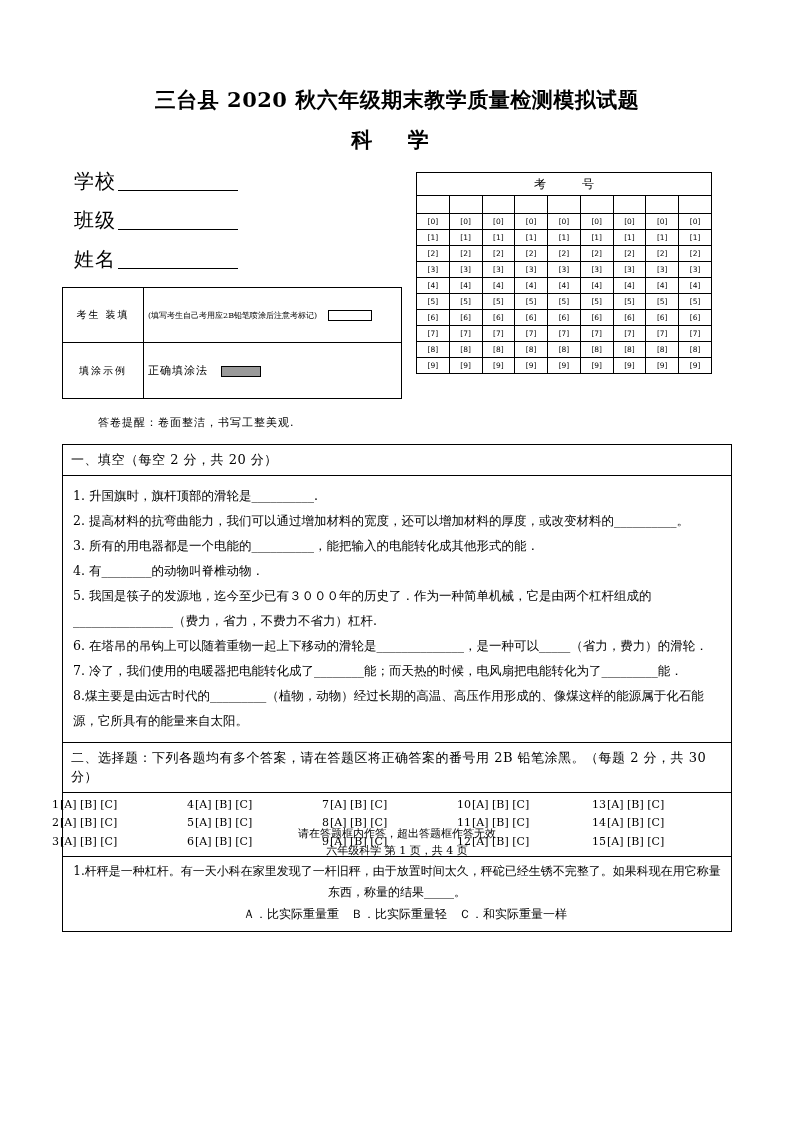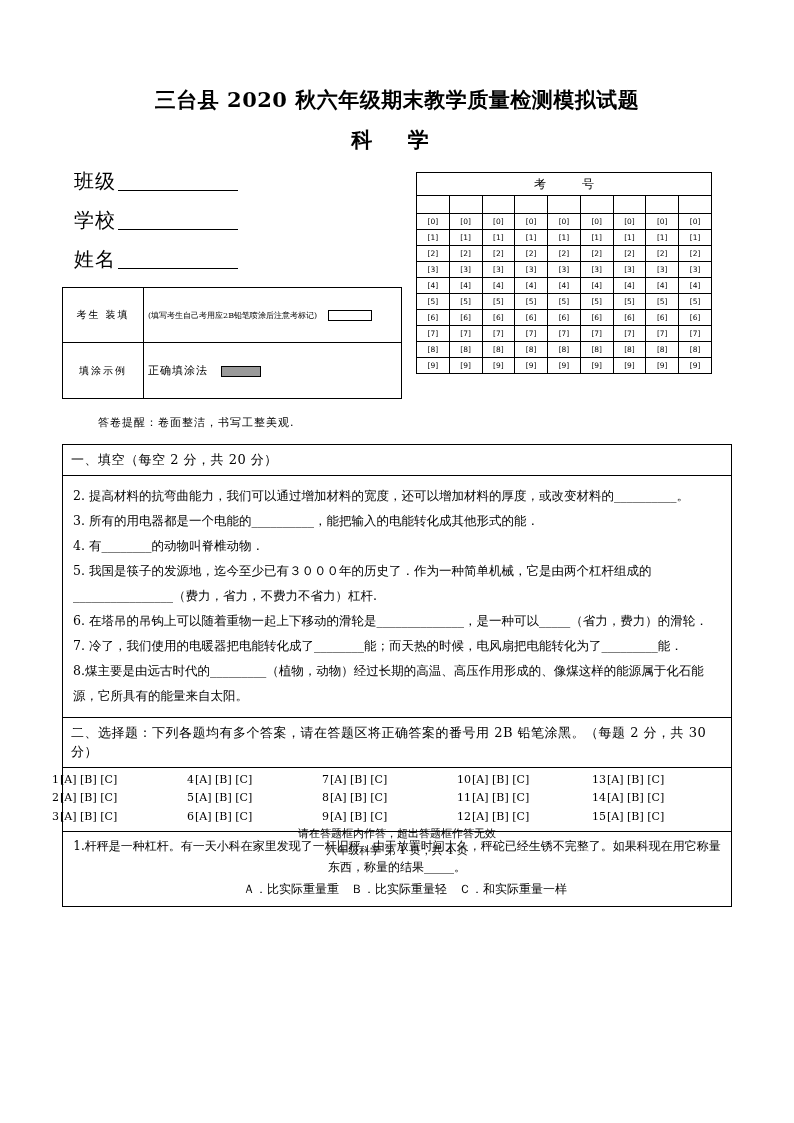--- a/index.html
+++ b/index.html
@@ -213,24 +213,24 @@
 
 <div class="page">
 
   <div class="title">三台县 2020 秋六年级期末教学质量检测模拟试题</div>
   <div class="subject">科 学</div>
 
   <div class="mid">
 
     <div class="leftblock">
       <div class="fillline">
+        <span>学校</span><span class="ul"></span>
+      </div>
+      <div class="fillline">
         <span>班级</span><span class="ul"></span>
-      </div>
-      <div class="fillline">
-        <span>学校</span><span class="ul"></span>
       </div>
       <div class="fillline">
         <span>姓名</span><span class="ul"></span>
       </div>
 
       <table class="notice">
         <tbody>
             <tr>
           <td class="nlabel">考生 装填</td>
           <td>
@@ -379,20 +379,21 @@
           <td>[9]</td>
         </tr>
       </tbody>
         </table>
     </div>
   </div>
 
   <div class="secbox" style="margin-top:14px;">
     <div class="sechead">一、填空（每空 2 分，共 20 分）</div>
     <div class="secbody">
+      <p class="q">1. 升国旗时，旗杆顶部的滑轮是__________.</p>
       <p class="q">2. 提高材料的抗弯曲能力，我们可以通过增加材料的宽度，还可以增加材料的厚度，或改变材料的__________。</p>
       <p class="q">3. 所有的用电器都是一个电能的__________，能把输入的电能转化成其他形式的能．</p>
       <p class="q">4. 有________的动物叫脊椎动物．</p>
       <p class="q">5. 我国是筷子的发源地，迄今至少已有３０００年的历史了．作为一种简单机械，它是由两个杠杆组成的________________（费力，省力，不费力不省力）杠杆.</p>
       <p class="q">6. 在塔吊的吊钩上可以随着重物一起上下移动的滑轮是______________，是一种可以_____（省力，费力）的滑轮．</p>
       <p class="q">7. 冷了，我们使用的电暖器把电能转化成了________能；而天热的时候，电风扇把电能转化为了_________能．</p>
       <p class="q">8.煤主要是由远古时代的_________（植物，动物）经过长期的高温、高压作用形成的、像煤这样的能源属于化石能源，它所具有的能量来自太阳。</p>
     </div>
   </div>
 

